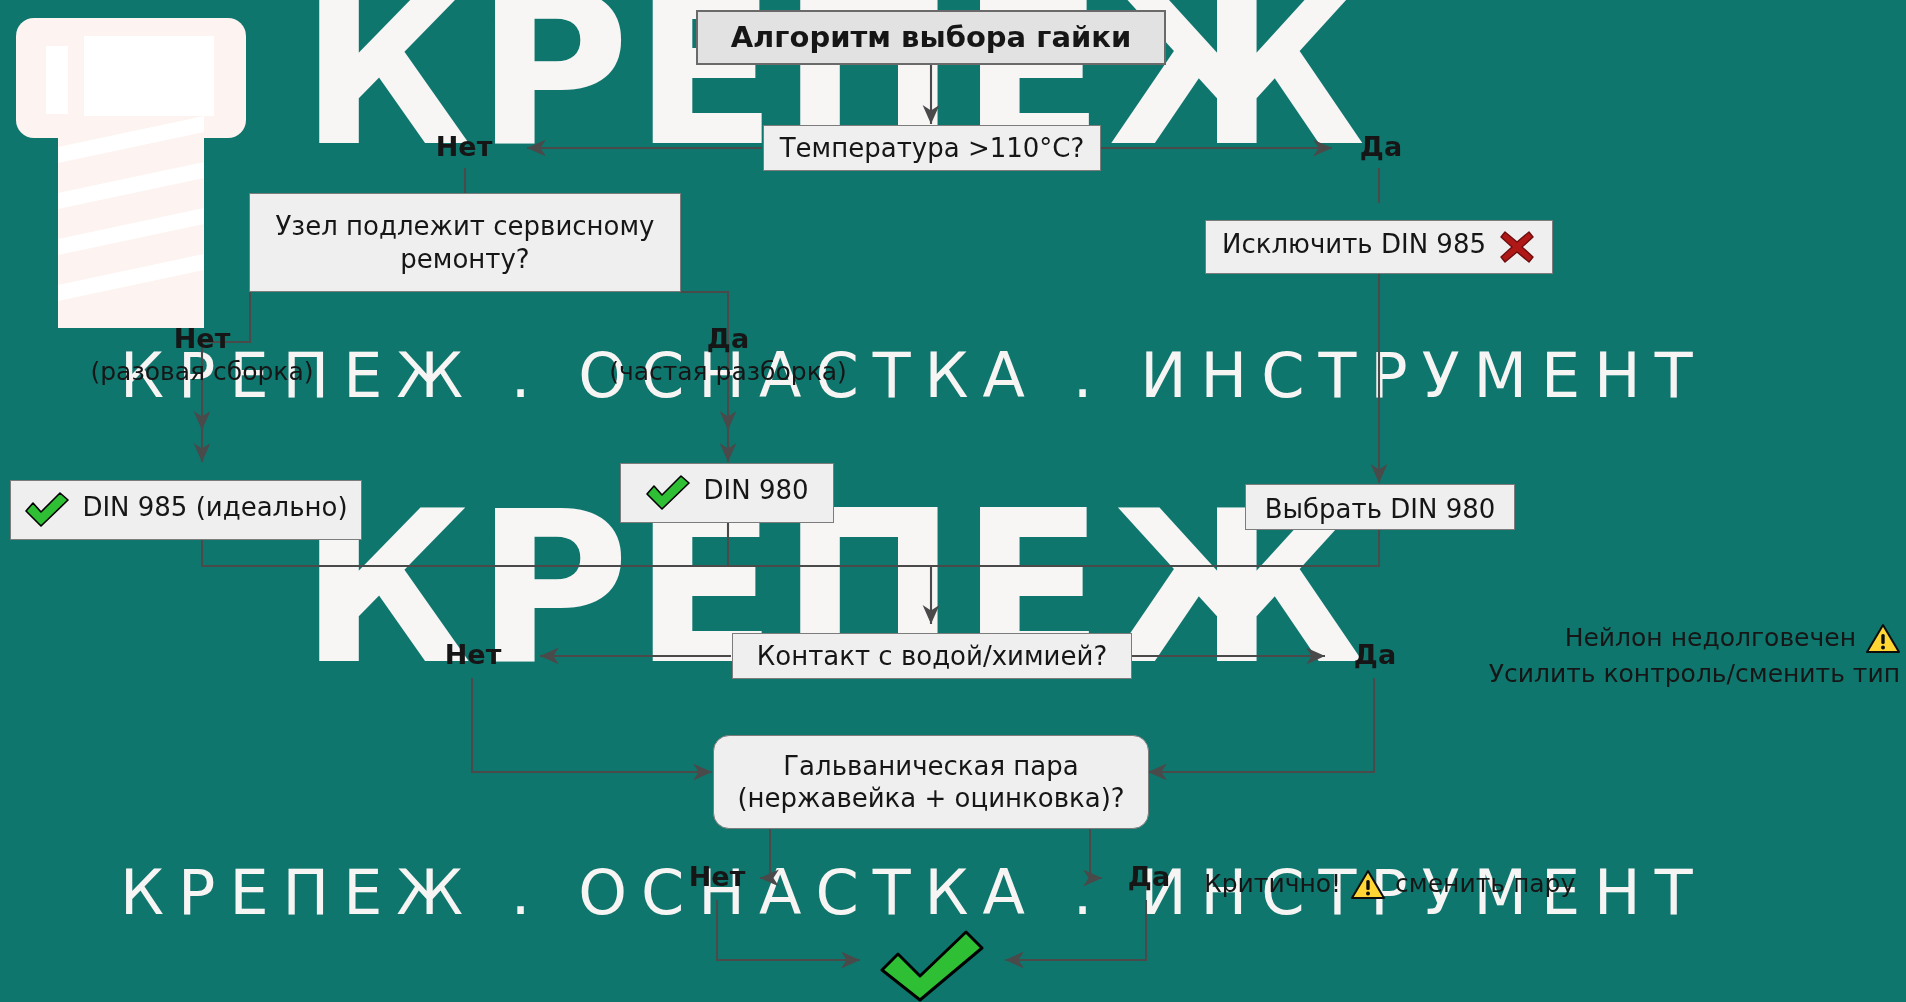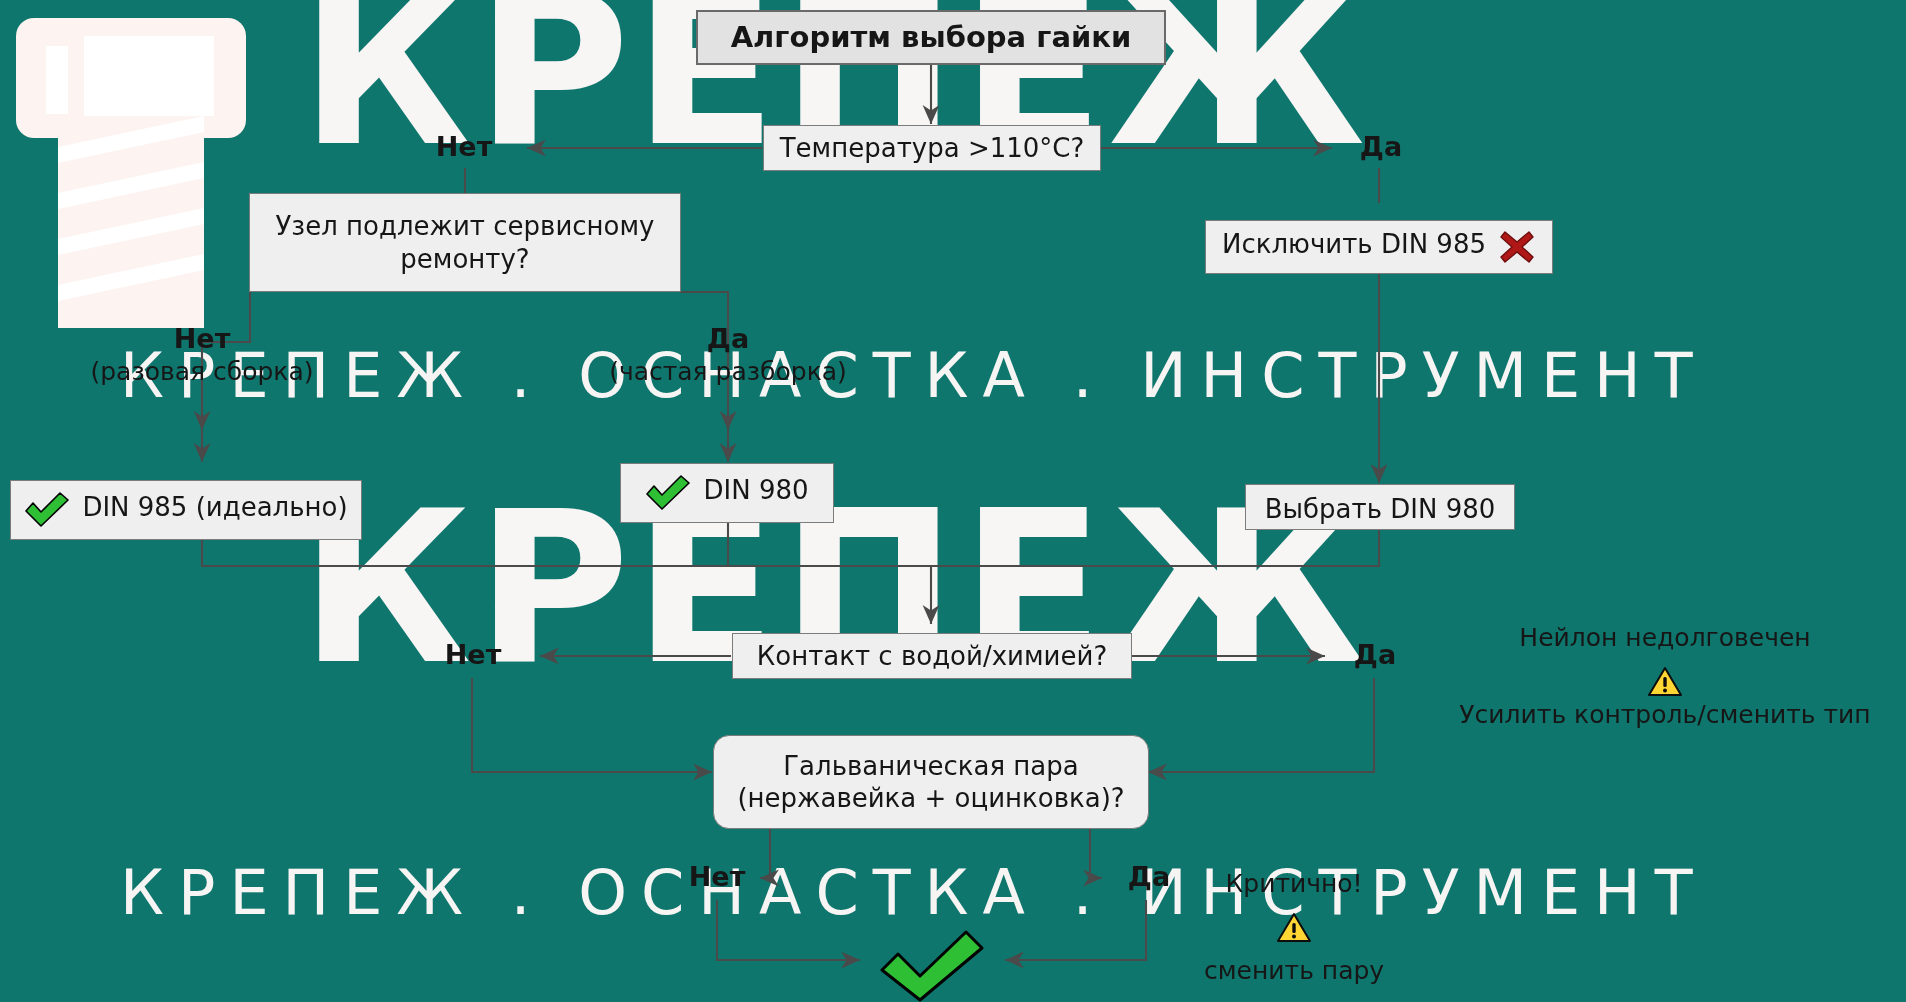--- a/index.html
+++ b/index.html
@@ -112,21 +112,20 @@
     z-index: 3;
     font-size: 25px;
     line-height: 1.45;
     color: #161616;
     white-space: nowrap;
   }
   .note .row {
     display: flex;
     align-items: center;
     gap: 10px;
-    flex-direction: column;
   }
   .note .row.right { justify-content: flex-end; }
 
   
   .icon {
     display: inline-block;
     vertical-align: middle;
     flex: 0 0 auto;
   }
   .icon svg { display: block; }

